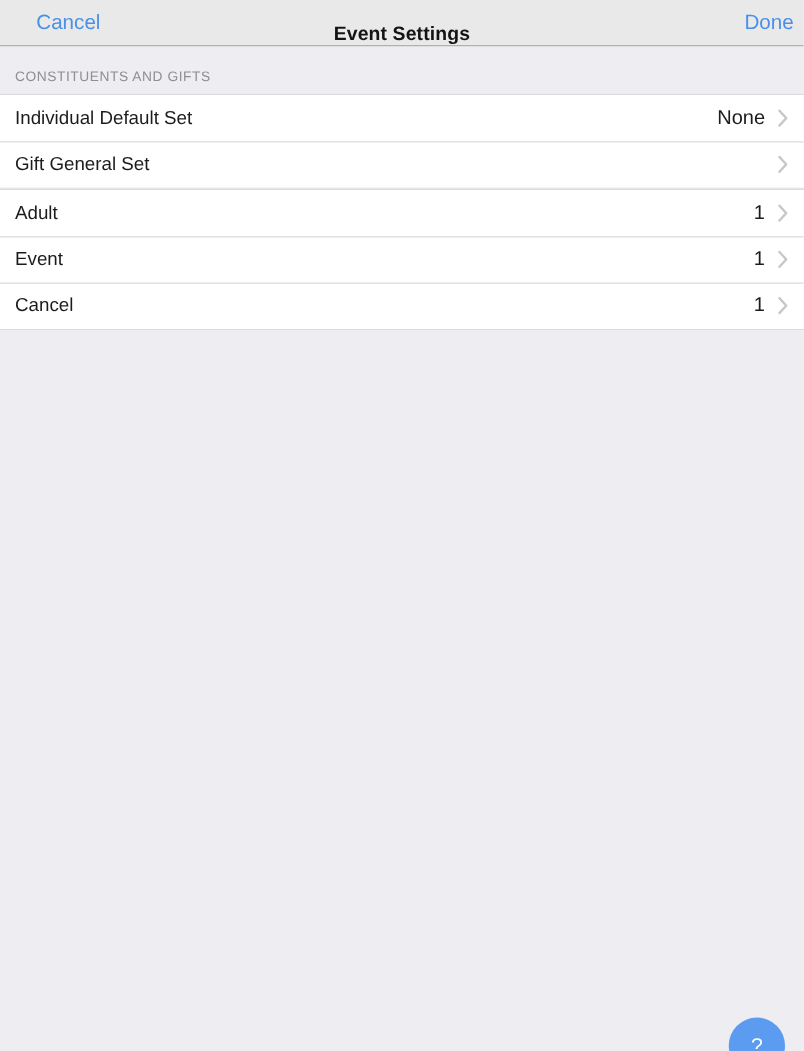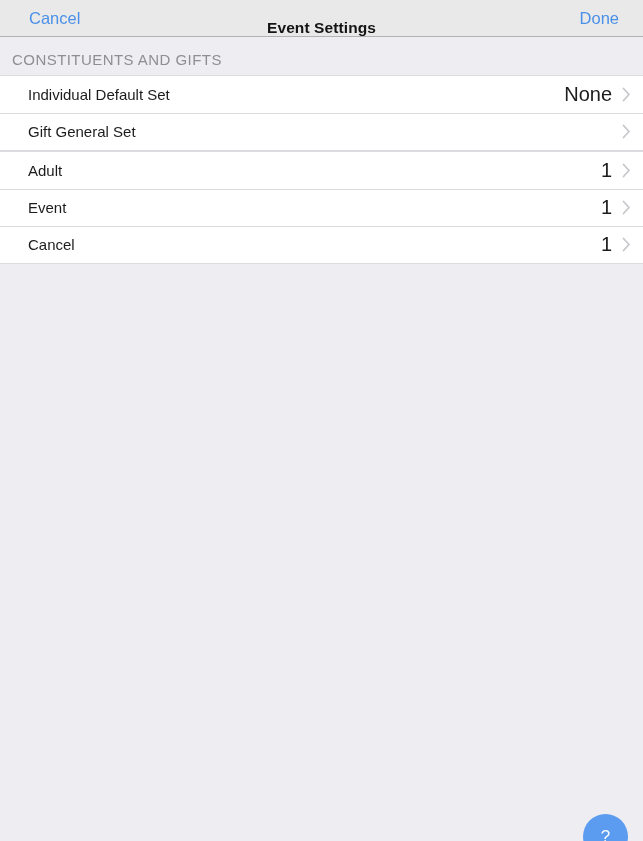--- a/index.html
+++ b/index.html
@@ -33,21 +33,21 @@
     cursor: pointer;
     white-space: nowrap;
   }
   .nav-btn.left {
     position: absolute;
     left: 12px;
     margin-left: 17px;
   }
   .nav-btn.right {
     position: absolute;
-    right: 24px;
+    right: 8px;
   }
   .nav-title {
     position: absolute;
     left: 0;
     right: 0;
     text-align: center;
     font-size: 15.5px;
     font-weight: bold;
     color: #141414;
     letter-spacing: 0.1px;
@@ -60,36 +60,36 @@
   }
   .section-header {
     height: 38px;
     background: #eeedf2;
     display: flex;
     align-items: flex-end;
     padding: 0 0 7px 12px;
     box-sizing: border-box;
   }
   .section-header-label {
-    font-size: 15px;
+    font-size: 11px;
     color: #8e8e93;
     letter-spacing: 0.45px;
     text-transform: uppercase;
   }
   .section-body {
     background: #ffffff;
     border-top: 1px solid #dcdce0;
     border-bottom: 1px solid #dcdce0;
   }
   .row {
     height: 37px;
     background: #ffffff;
     display: flex;
     align-items: center;
-    padding: 0 12px 0 28px;
+    padding: 0 12px 0 12px;
     box-sizing: border-box;
     position: relative;
     cursor: pointer;
     justify-content: center;
   }
   .row + .row::before {
     content: "";
     position: absolute;
     top: 0;
     left: 0;
@@ -99,21 +99,21 @@
   }
   .row-label {
     font-size: 15px;
     color: #1c1c1e;
     flex: 0 0 auto;
   }
   .row-spacer {
     flex: 1 1 auto;
   }
   .row-value {
-    font-size: 20px;
+    font-size: 16px;
     color: #1c1c1e;
     margin-right: 10px;
     white-space: nowrap;
   }
   .chevron {
     width: 9px;
     height: 15px;
     flex: 0 0 auto;
     display: block;
   }

